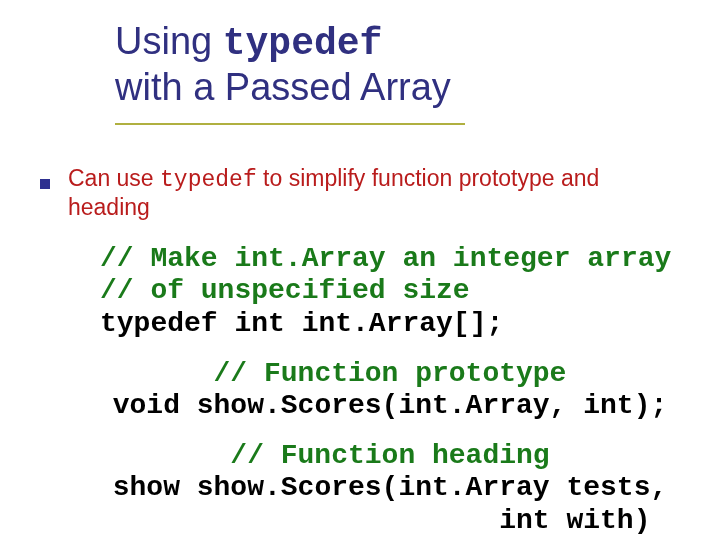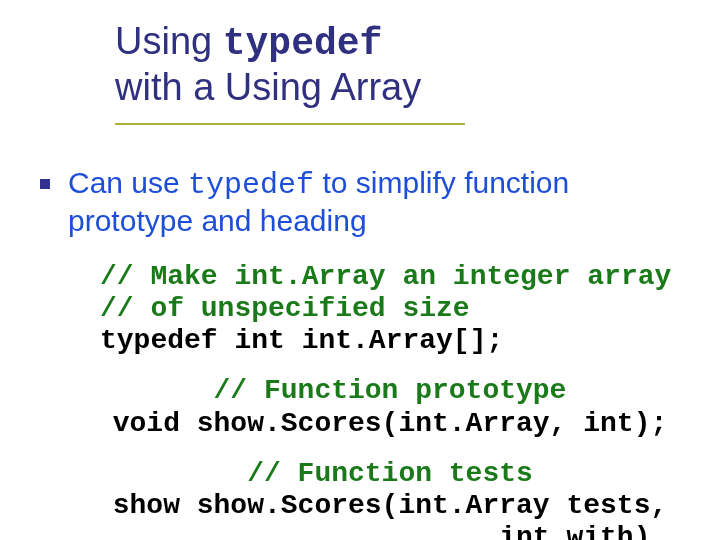--- a/index.html
+++ b/index.html
@@ -52,23 +52,23 @@
   }
   .bullet-marker {
     width: 10px;
     height: 10px;
     background: #2e3090;
     margin-top: 14px;
     margin-right: 18px;
     flex: 0 0 auto;
   }
   .bullet-text {
-    font-size: 30px;
+    font-size: 23px;
     line-height: 1.18;
-    color: #1d4ed8;
+    color: #b91c1c;
   }
   .bullet-text .mono {
     font-family: "Courier New", Courier, monospace;
   }
   .code-block {
     margin-left: 60px;
     margin-top: 22px;
     font-family: "Courier New", Courier, monospace;
     font-size: 28px;
     line-height: 1.15;
@@ -83,39 +83,39 @@
     text-align: center;
   }
 </style>
 </head>
 <body>
 
 <div class="slide">
 
   <div class="title-block">
     <span>Using </span><span class="mono">typedef</span><br>
-    <span>with a Using Array</span>
+    <span>with a Passed Array</span>
   </div>
   <div class="title-underline"></div>
 
   <div class="body">
 
     <div class="bullet-row">
       <div class="bullet-marker"></div>
       <div class="bullet-text">
         <span>Can use </span><span class="mono">typedef</span><span> to simplify function prototype and heading</span>
       </div>
     </div>
 
     <div class="code-block"><span class="comment">// Make int.Array an integer array</span>
 <span class="comment">// of unspecified size</span>
 <span>typedef int int.Array[];</span></div>
 
     <div class="code-block"><span class="comment">// Function prototype</span>
 <span>void show.Scores(int.Array, int);</span></div>
 
-    <div class="code-block"><span class="comment">// Function tests</span>
+    <div class="code-block"><span class="comment">// Function heading</span>
 <span>show show.Scores(int.Array tests,</span>
 <span>                      int with)</span></div>
 
   </div>
 
 </div>
 
 </body></html>

